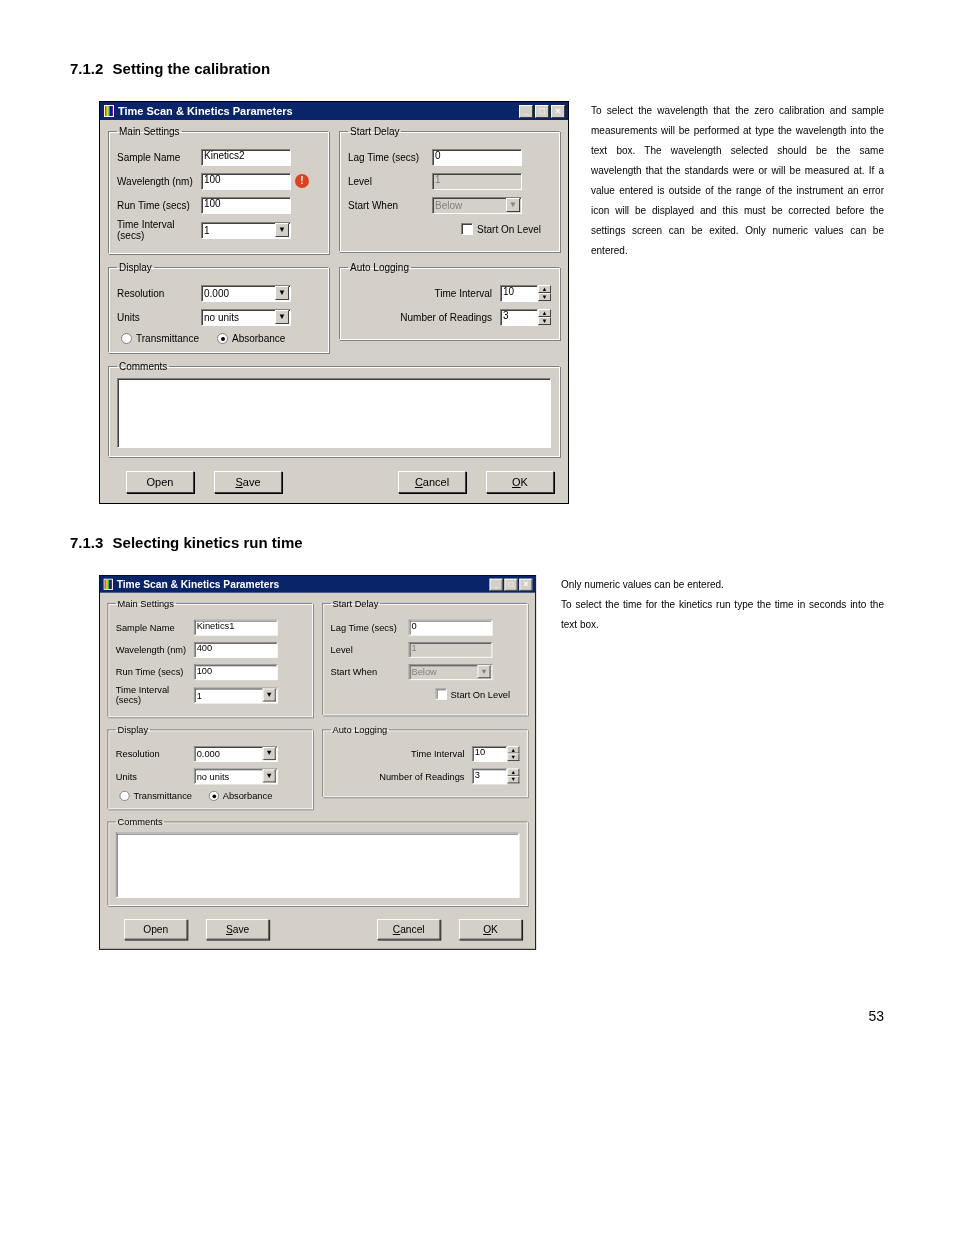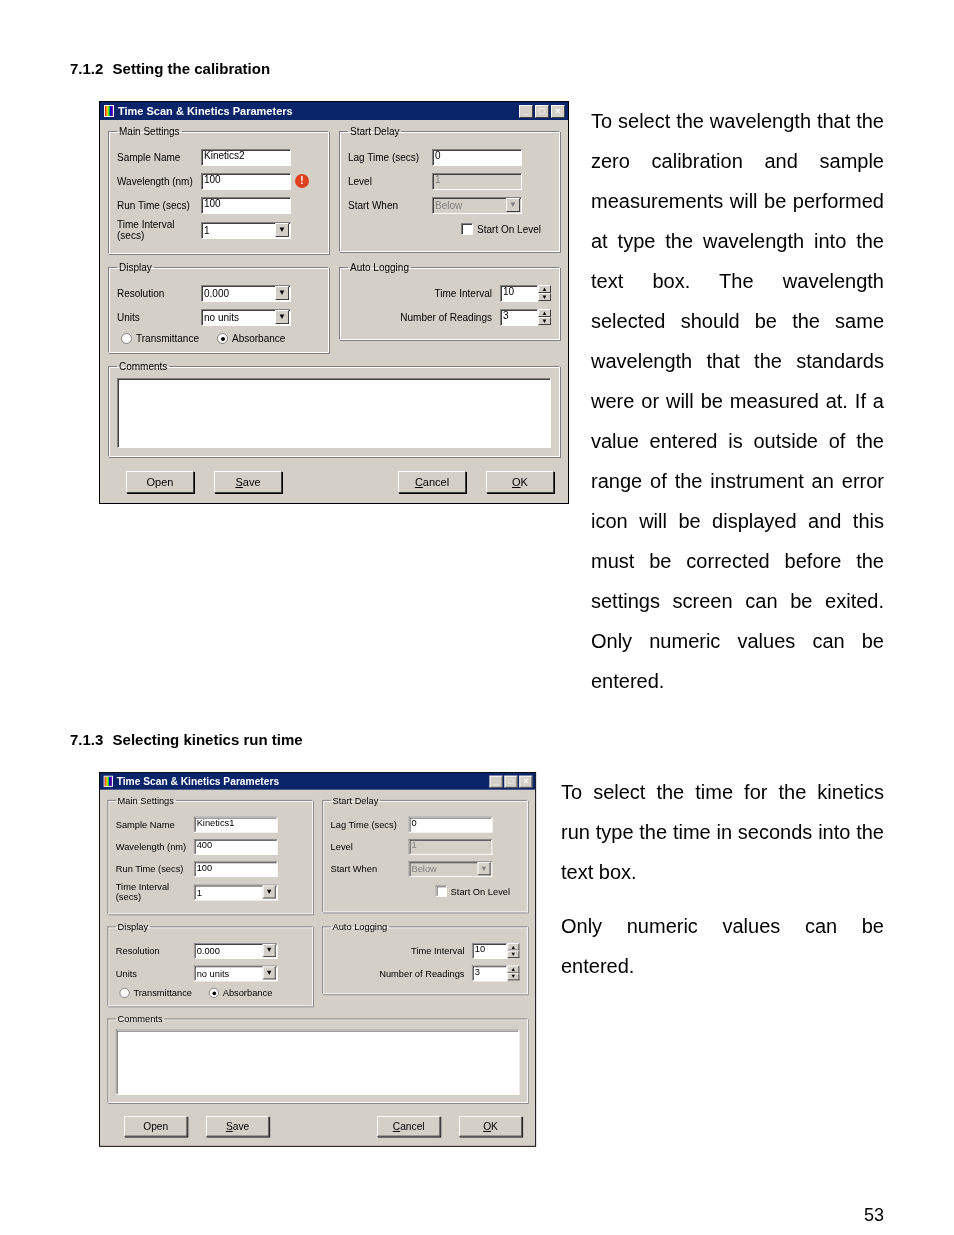--- a/index.html
+++ b/index.html
@@ -14,25 +14,25 @@
   }
   .section-heading {
     font-weight: bold;
     font-size: 15px;
     margin-bottom: 24px;
   }
   .section-heading .num { display:inline-block; margin-right: 5px; }
   .row { display:flex; gap: 22px; margin-bottom: 30px; align-items:flex-start;padding-left:29px; }
   .side-text {
     flex: 1 1 0;
-    font-size: 20px;
+    font-size: 10px;
     line-height: 2.0;
     text-align: justify;
   }
-  .page-num { text-align:right; font-size:18px; margin-top: 20px; }
+  .page-num { text-align:right; font-size:14px; margin-top: 20px; }
 
   
   .dialog {
     width: 470px;
     background: #d4d0c8;
     border: 1px solid #000;
     font-family: Tahoma, Arial, sans-serif;
     font-size: 10px;
     color: #000;
   }
@@ -446,18 +446,18 @@
         <div class="btn"><span class="u">S</span>ave</div>
         <div class="spacer"></div>
         <div class="btn"><span class="u">C</span>ancel</div>
         <div class="btn"><span class="u">O</span>K</div>
       </div>
     </div>
   </div>
   </div>
 
   <div class="side-text">
+    <div>Only numeric values can be entered.</div>
     <div style="margin-bottom:14px;">To select the time for the kinetics run type the time in seconds into the text box.</div>
-    <div>Only numeric values can be entered.</div>
   </div>
 </div>
 
 <div class="page-num">53</div>
 
 </body></html>

